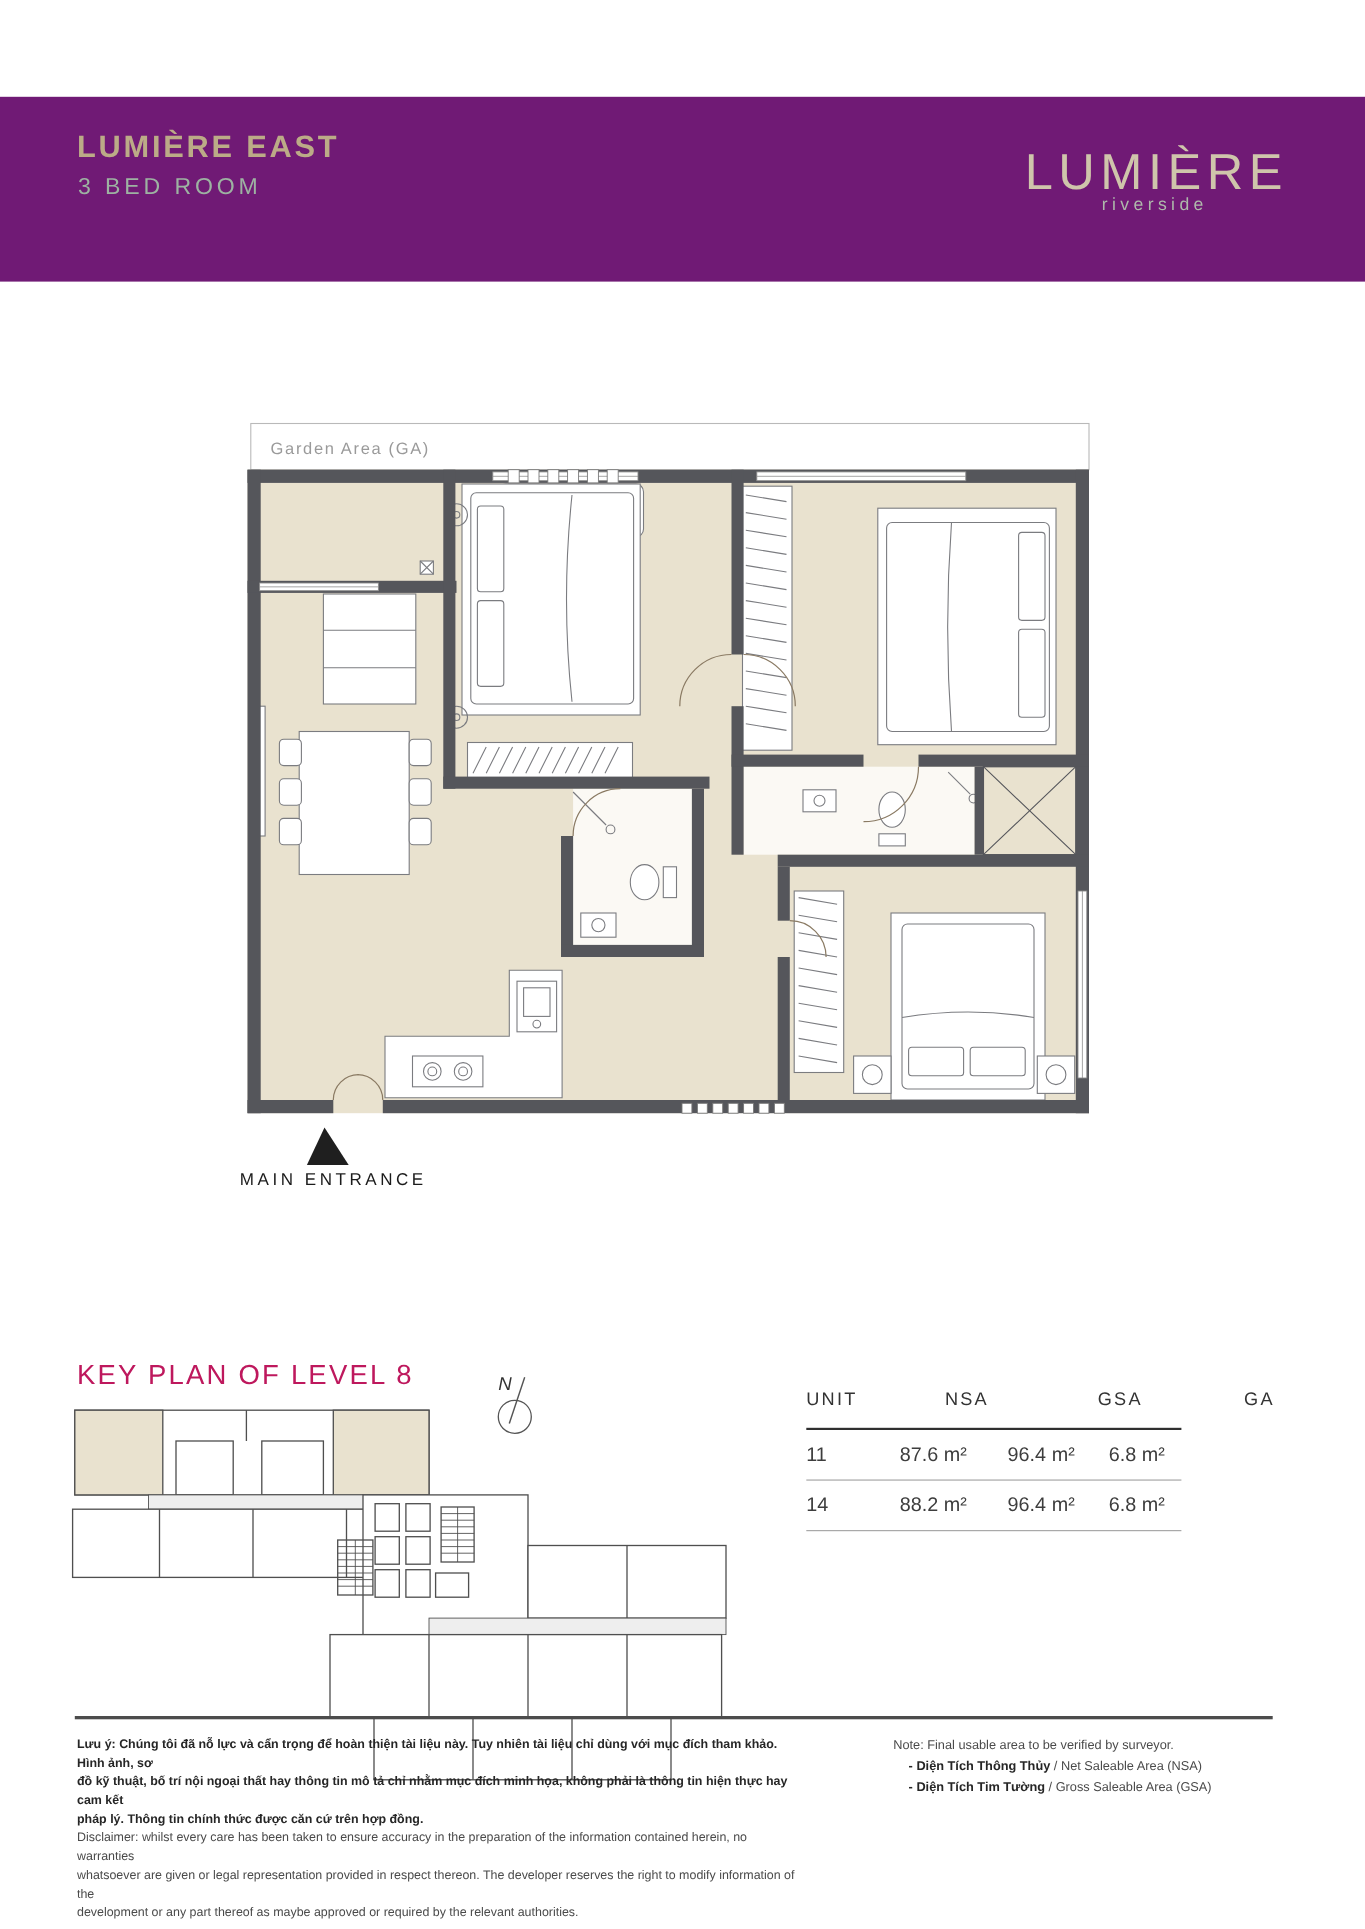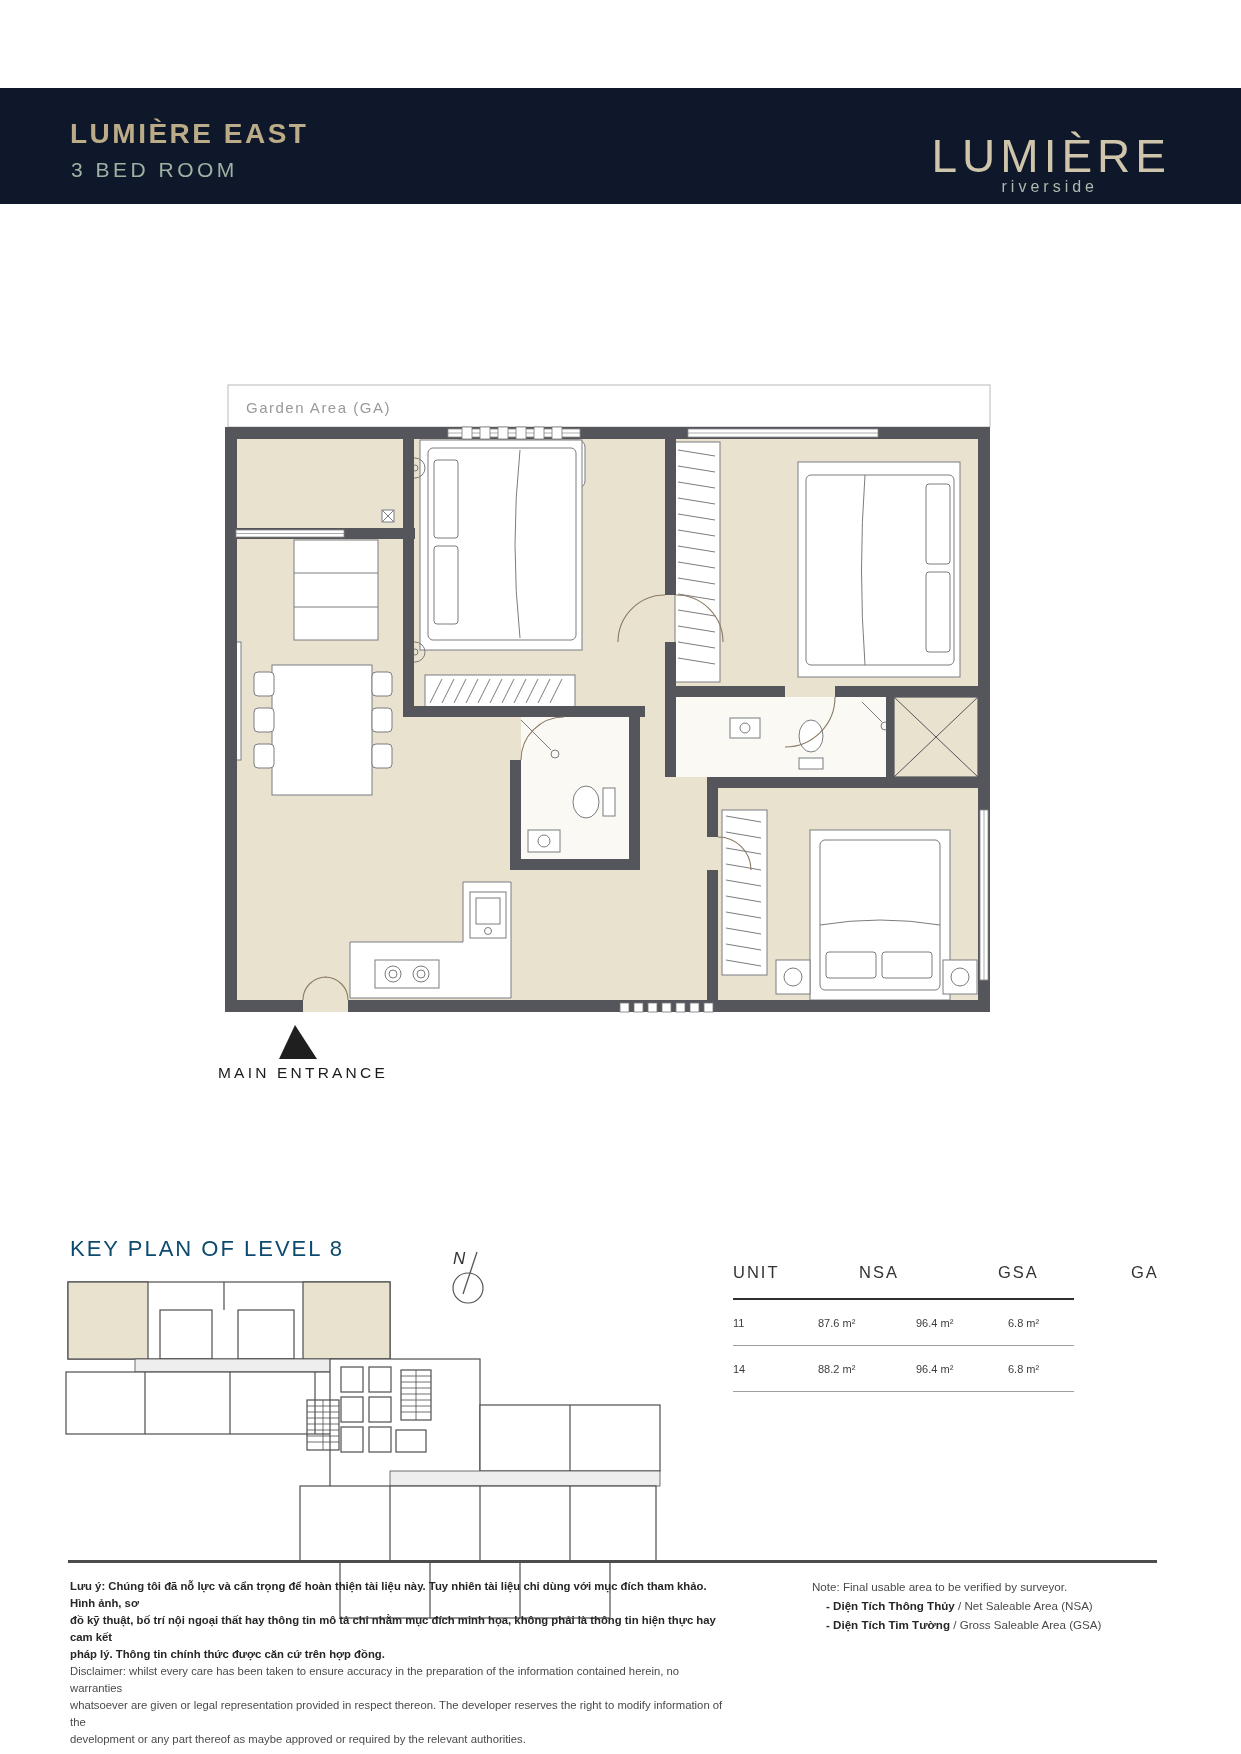--- a/index.html
+++ b/index.html
@@ -1,38 +1,38 @@
 <!DOCTYPE html>
 <html><head>
 <meta charset="utf-8">
 <style>
   html,body{margin:0;padding:0;background:#ffffff;}
   .page{position:relative;width:1241px;height:1754px;background:#ffffff;overflow:hidden;
         font-family:"Liberation Sans",sans-serif;}
   
-  .header{position:absolute;left:0;top:88px;width:1241px;height:116px;background:#0f172a;}
+  .header{position:absolute;left:0;top:88px;width:1241px;height:168px;background:#701a75;}
   .header-title{position:absolute;left:70px;top:30px;font-size:28px;font-weight:bold;
                 letter-spacing:2.5px;color:#bcab87;}
   .header-sub{position:absolute;left:71px;top:70px;font-size:21px;letter-spacing:3.5px;color:#9db2a2;}
   .logo{position:absolute;right:70px;top:16px;text-align:right;}
   .logo-name{font-size:46px;font-weight:400;letter-spacing:5px;color:#cfc5ab;line-height:48px;margin-top:28px;}
   .logo-tag{font-size:16px;letter-spacing:4px;color:#aeb9ab;margin-top:-2px;padding-right:3px;text-align:center;}
   
   .plan-svg{position:absolute;left:210px;top:380px;}
   .main-entrance-label{position:absolute;left:218px;top:1064px;font-size:15.5px;
                        letter-spacing:3.2px;color:#1b1b1b;}
   
-  .keyplan-title{position:absolute;left:70px;top:1236px;font-size:22px;letter-spacing:2px;color:#0c4a6e;}
+  .keyplan-title{position:absolute;left:70px;top:1236px;font-size:25px;letter-spacing:2px;color:#be185d;}
   .keyplan-svg{position:absolute;left:60px;top:1230px;}
   
   .area-table{position:absolute;left:733px;top:1263px;width:341px;color:#3a3a3a;}
   .at-head,.at-row{display:grid;grid-template-columns:85px 98px 92px 1fr;align-items:center;}
   .at-head{height:35px;font-size:16.5px;letter-spacing:2px;color:#333;
            border-bottom:2.5px solid #2f2f2f;align-items:start;gap:41px;}
-  .at-row{height:45px;font-size:11px;color:#3d3d3d;border-bottom:1px solid #a0a0a0;}
+  .at-row{height:45px;font-size:18px;color:#3d3d3d;border-bottom:1px solid #a0a0a0;}
   
   .footer-rule{position:absolute;left:68px;top:1560px;width:1089px;height:2.5px;background:#4c4c4c;}
   .footer-left{position:absolute;left:70px;top:1578px;width:660px;font-size:11.3px;
                line-height:17px;color:#4a4a4a;}
   .footer-left .vi{white-space:pre-line;font-weight:bold;color:#262626;}
   .footer-left .en{white-space:pre-line;}
   .footer-right{position:absolute;left:812px;top:1578px;width:352px;font-size:11.6px;
                 line-height:17.5px;color:#4a4a4a;}
   .footer-right .vi{white-space:pre-line;font-weight:bold;color:#262626;}
   .legend-item{margin-top:1.5px;margin-left:14px;}

